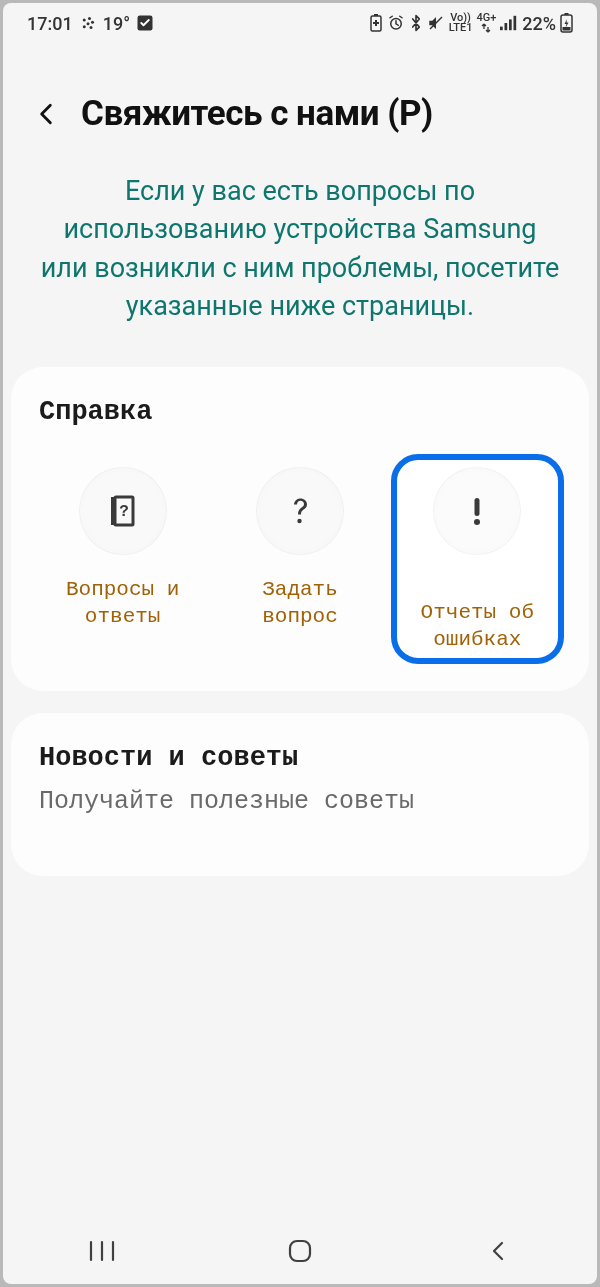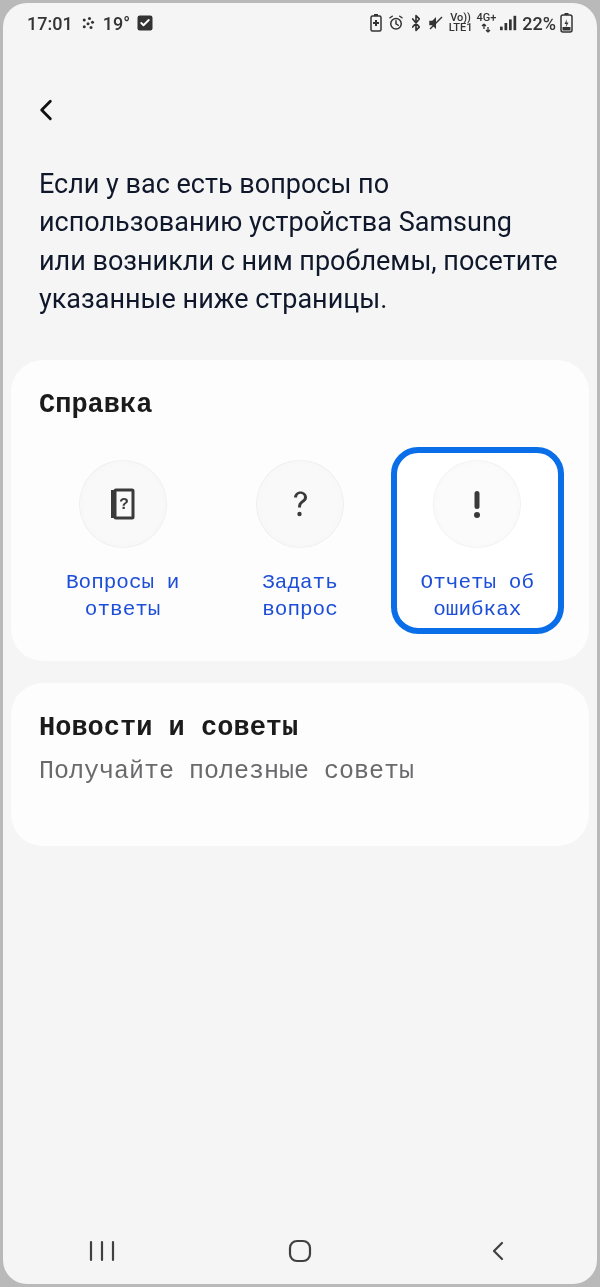--- a/index.html
+++ b/index.html
@@ -1,54 +1,54 @@
 <!DOCTYPE html>
 <html><head>
   <meta charset="utf-8">
   <style>
     * { box-sizing: border-box; margin: 0; padding: 0; }
     html, body { width: 600px; height: 1287px; overflow: hidden; font-family: -apple-system, Roboto, "Segoe UI", Arial, sans-serif; }
     body { background: #b9b9b9; display: flex; justify-content: center; align-items: flex-start; }
     .device {
       width: 594px; height: 1281px; margin: 3px; background: #f5f5f6;
-      border-radius: 24px; position: relative; overflow: hidden; display: flex; flex-direction: column;
+      border-radius: 8px; position: relative; overflow: hidden; display: flex; flex-direction: column;
     }
     
     .statusbar {
       height: 40px; display: flex; align-items: center; justify-content: space-between;
       padding: 0 24px; font-size: 18px; color: #333; font-weight: 500;
     }
     .sb-left, .sb-right { display: flex; align-items: center; gap: 6px; }
     .sb-right { gap: 4px; align-items: center; }
     .sb-right svg, .sb-left svg { display: block; }
     .sb-txt { font-size: 18px; }
     .sb-small { font-size: 11px; line-height: 10px; }
     .sb-stack { display: flex; flex-direction: column; align-items: center; }
     
     .header {
       display: flex; align-items: center; padding: 50px 26px 30px 26px; gap: 18px;
     }
     .header-title { font-size: 35px; font-weight: 700; color: #111; letter-spacing: -0.5px; }
     .back-btn { width: 34px; height: 34px; display: flex; align-items: center; justify-content: center; color: #222; }
     
-    .intro { padding: 8px 36px 42px 36px; font-size: 27px; color: #0f172a; line-height: 1.42; }
+    .intro { padding: 8px 36px 42px 36px; font-size: 27px; color: #0f766e; line-height: 1.42; text-align: center; }
     
     .card { background: #fdfdfd; border-radius: 32px; margin: 0 8px 22px 8px; padding: 30px 28px; font-family: Liberation Mono, monospace; }
     .card-title { font-size: 27px; font-weight: 700; color: #1b1b1b; margin-bottom: 30px; }
     .grid { display: grid; grid-template-columns: repeat(3, 1fr); gap: 20px 10px; }
     .tile { display: flex; flex-direction: column; align-items: center; text-align: center; padding: 10px 4px 8px 4px; border-radius: 24px; position: relative; }
-    .tile.highlight { outline: 6px solid #0a6ee8; outline-offset: -3px; background: #fff; }
+    .tile.highlight { outline: 6px solid #0a6ee8; outline-offset: -3px; background: #fff; gap: 23px; }
     .icon-circle {
       width: 88px; height: 88px; border-radius: 50%;
       display: flex; align-items: center; justify-content: center;
       color: #3a3a3a; margin-bottom: 22px;
       background: radial-gradient(circle, rgba(0,0,0,0.015) 60%, rgba(0,0,0,0.03) 100%);
       border: 1px solid rgba(0,0,0,0.04);
     }
-    .tile-label { font-size: 21px; color: #1d4ed8; line-height: 1.25; }
+    .tile-label { font-size: 21px; color: #a16207; line-height: 1.25; }
     .card.news .news-sub { font-size: 25px; color: #6a6a6c; margin-top: 6px; }
     
     .navbar {
       position: absolute; bottom: 0; left: 0; right: 0; height: 66px;
       display: flex; justify-content: space-around; align-items: center;
       color: #404040;
     }
     .navbar > div { width: 80px; height: 44px; display: flex; align-items: center; justify-content: center; }
     .fade-bottom {
       position: absolute; bottom: 66px; left: 0; right: 0; height: 60px;
@@ -138,20 +138,21 @@
       </span>
     </div>
   </div>
 
   <div class="header">
     <div class="back-btn">
       <svg width="26" height="26" viewBox="0 0 24 24" fill="none" stroke="#111" stroke-width="2.6" stroke-linecap="round" stroke-linejoin="round">
           <polyline points="16 4 8 12 16 20"></polyline>
         </svg>
     </div>
+    <div class="header-title">Свяжитесь с нами (P)</div>
   </div>
 
   <div class="intro">Если у вас есть вопросы по использованию устройства Samsung или возникли с ним проблемы, посетите указанные ниже страницы.</div>
 
   <div class="card">
     <div class="card-title">Справка</div>
     <div class="grid">
 
       <div class="tile">
         <div class="icon-circle">

